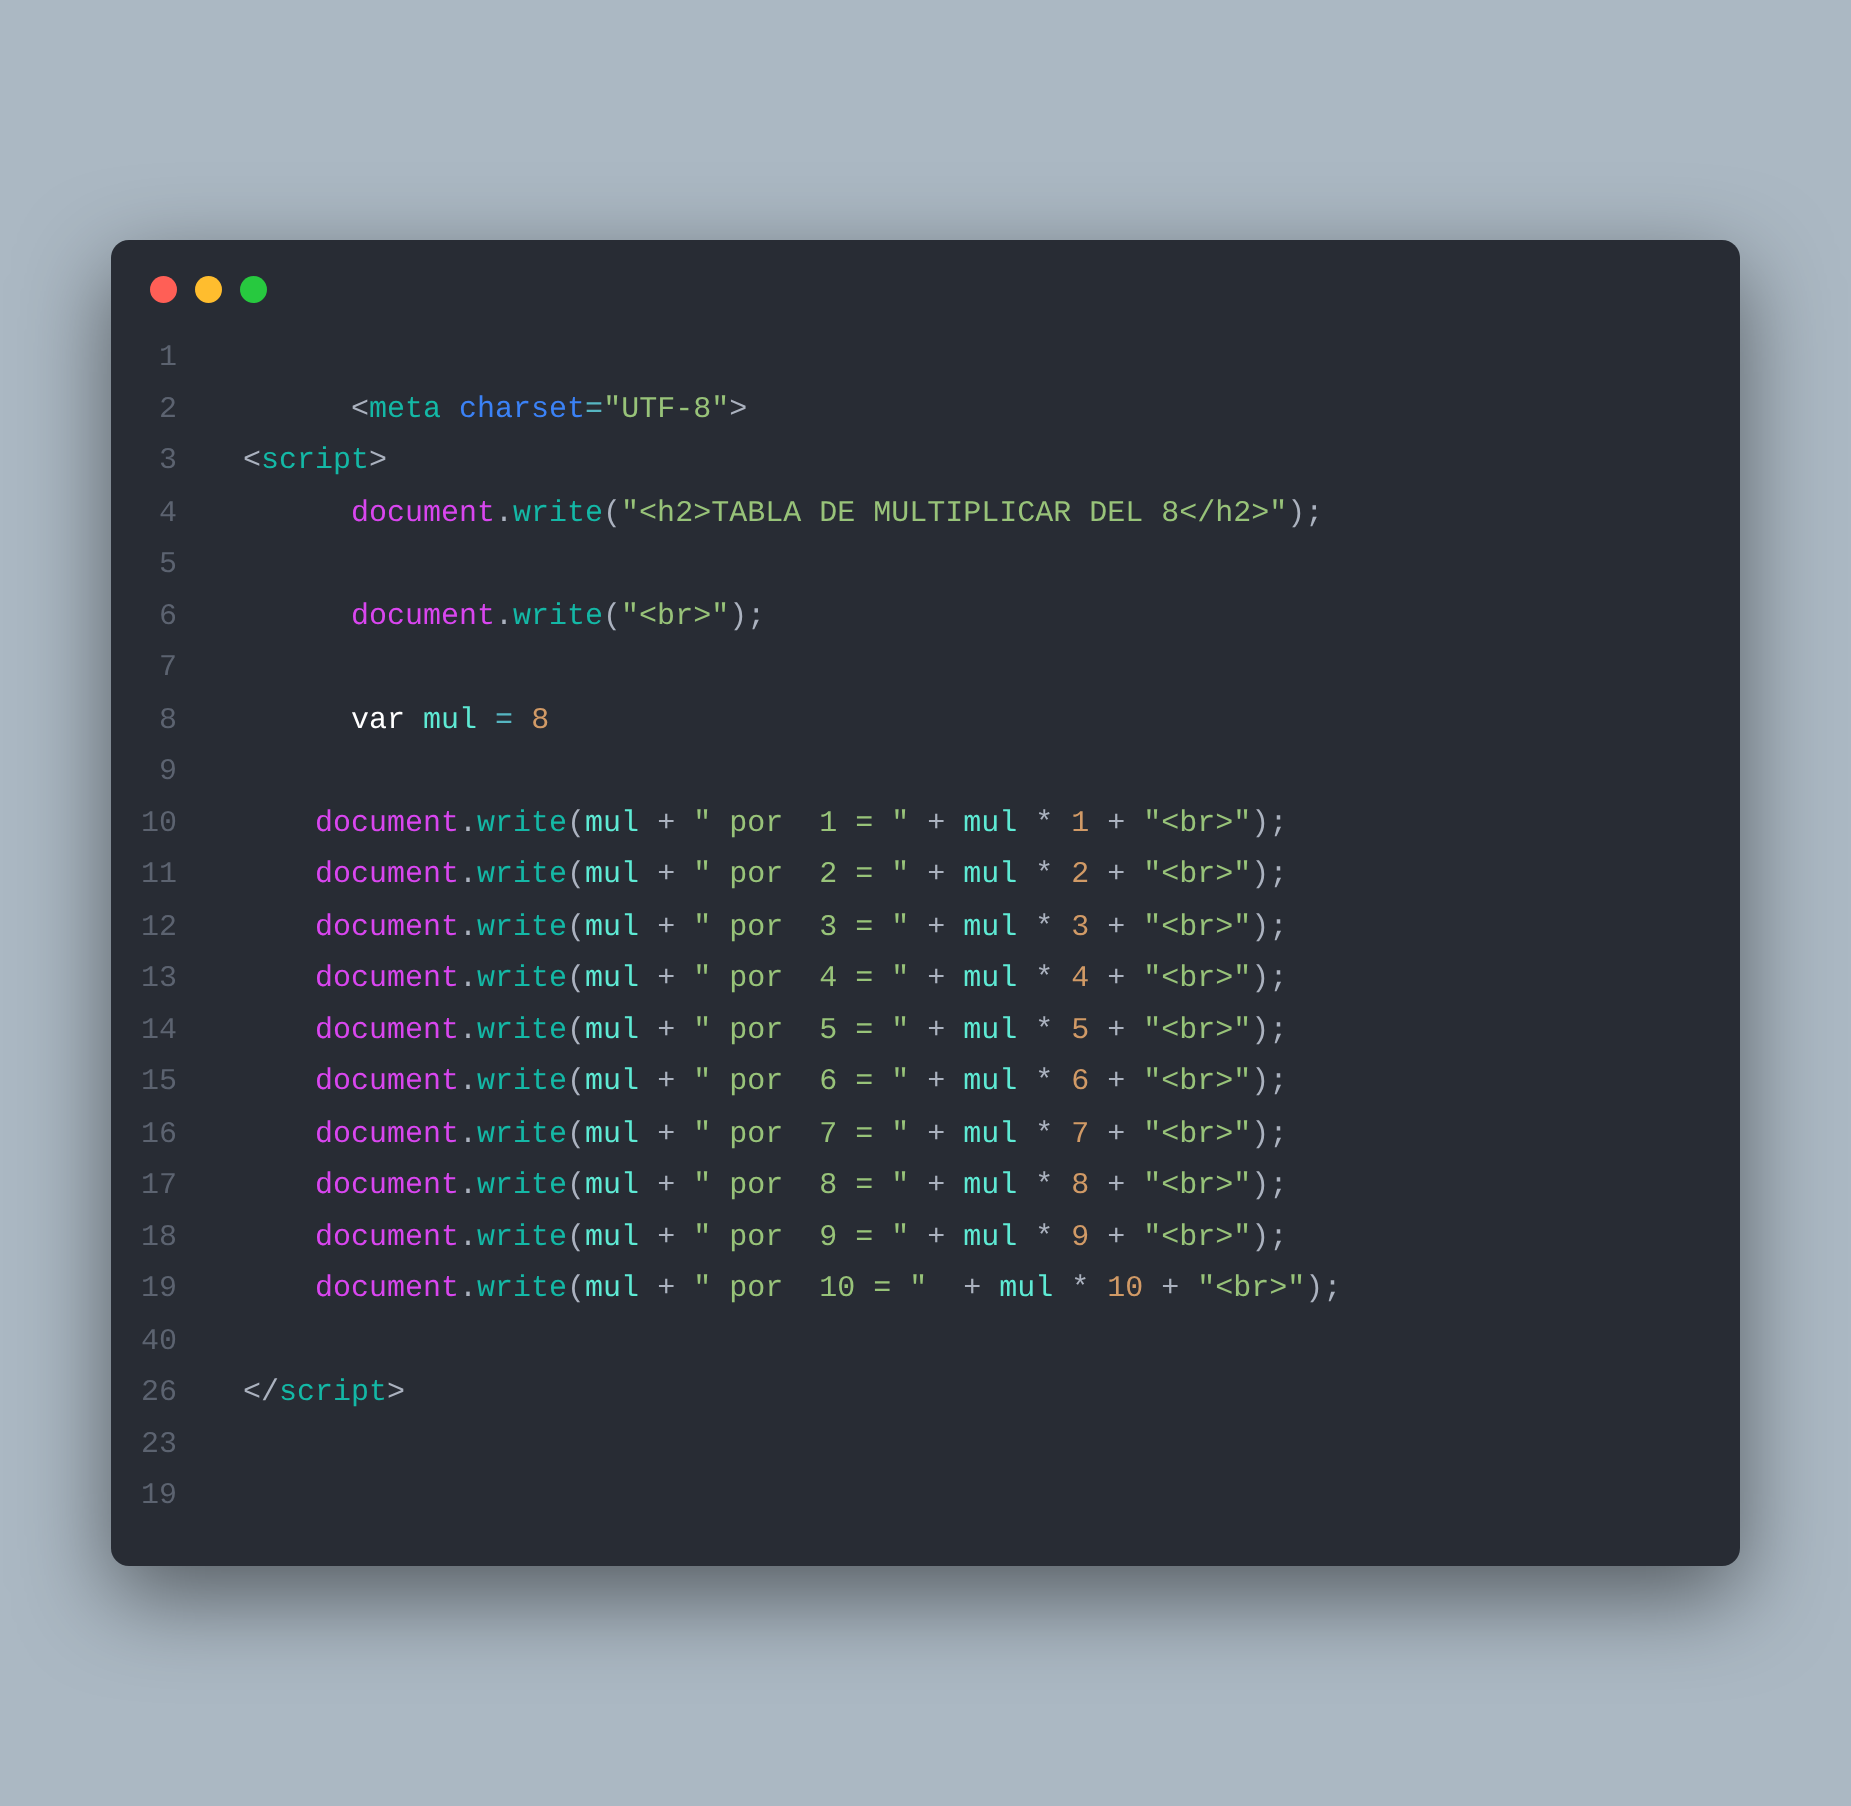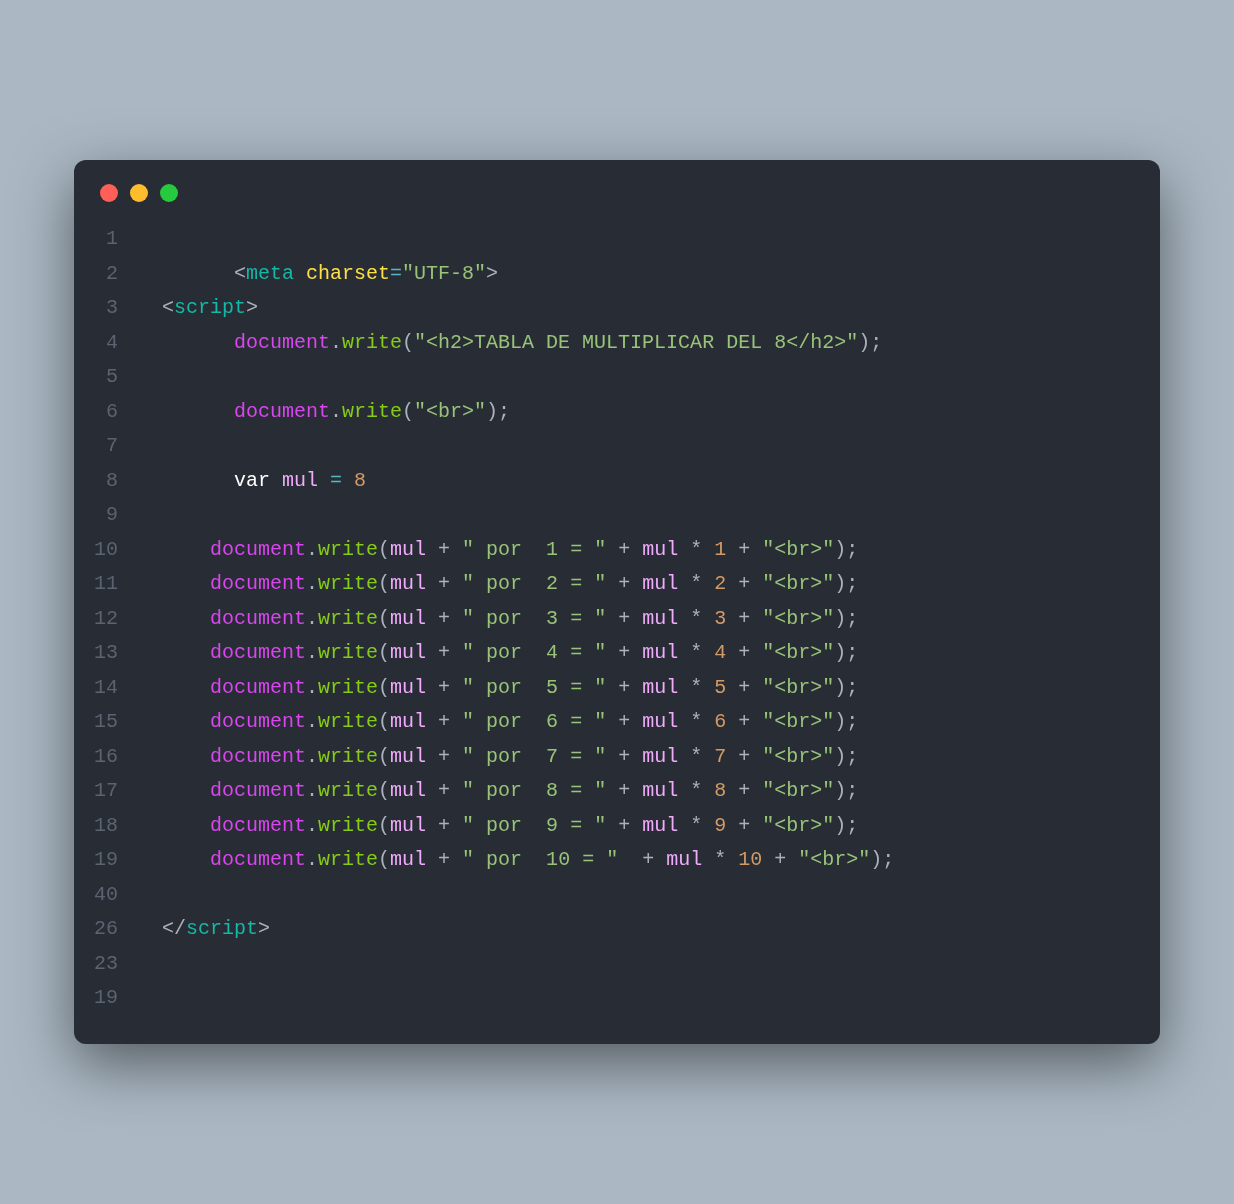--- a/index.html
+++ b/index.html
@@ -47,28 +47,28 @@
     color: #5c6370;
     padding-right: 20px;
     user-select: none;
     flex-shrink: 0;
   }
   .code {
     color: #abb2bf;
   }
   .punct { color: #abb2bf; }
   .tag { color: #14b8a6; }
-  .attr { color: #fde047; margin-top: 47px; }
+  .attr { color: #3b82f6; margin-top: 47px; }
   .opchar { color: #56b6c2; }
   .string { color: #98c379; }
   .ident { color: #d946ef; }
-  .method { color: #84cc16; }
+  .method { color: #14b8a6; }
   .kw { color: #ffffff; }
   .num { color: #d19a66; }
-  .varname { color: #f0abfc; }
+  .varname { color: #5eead4; }
 </style>
 </head>
 <body>
 
 <div class="window">
   <div class="titlebar">
     <div class="dot red"></div>
     <div class="dot yellow"></div>
     <div class="dot green"></div>
   </div>

